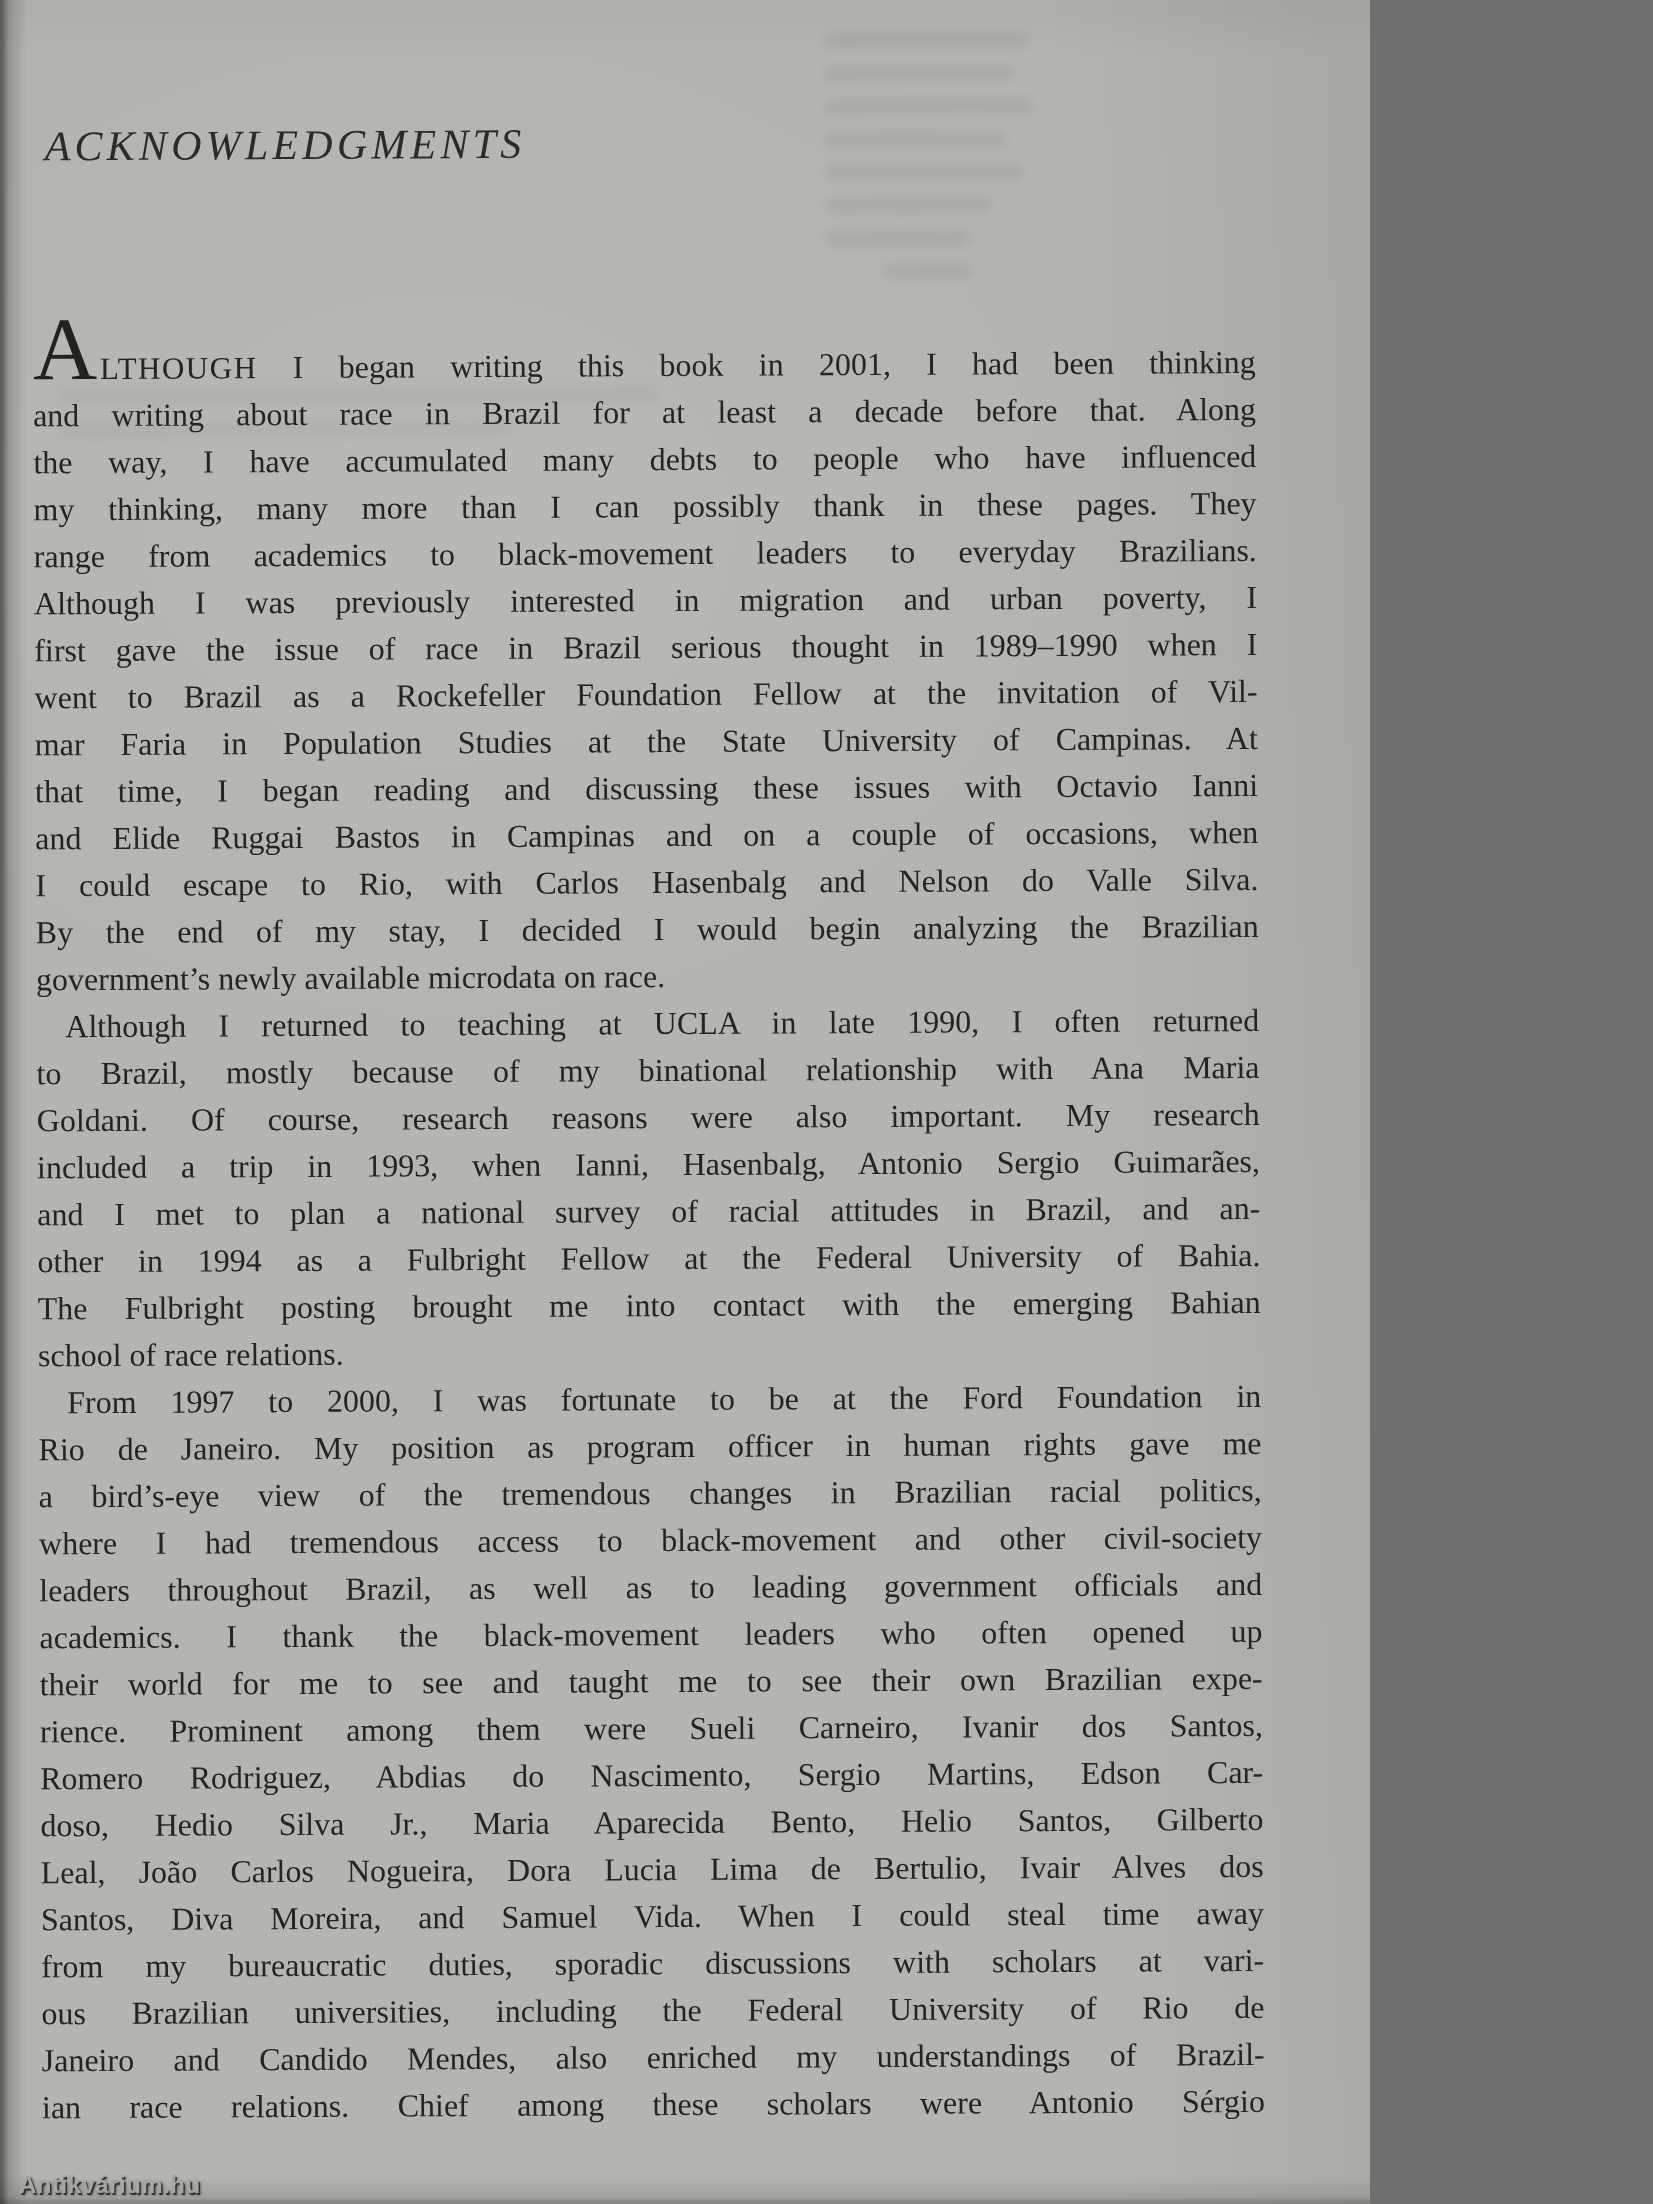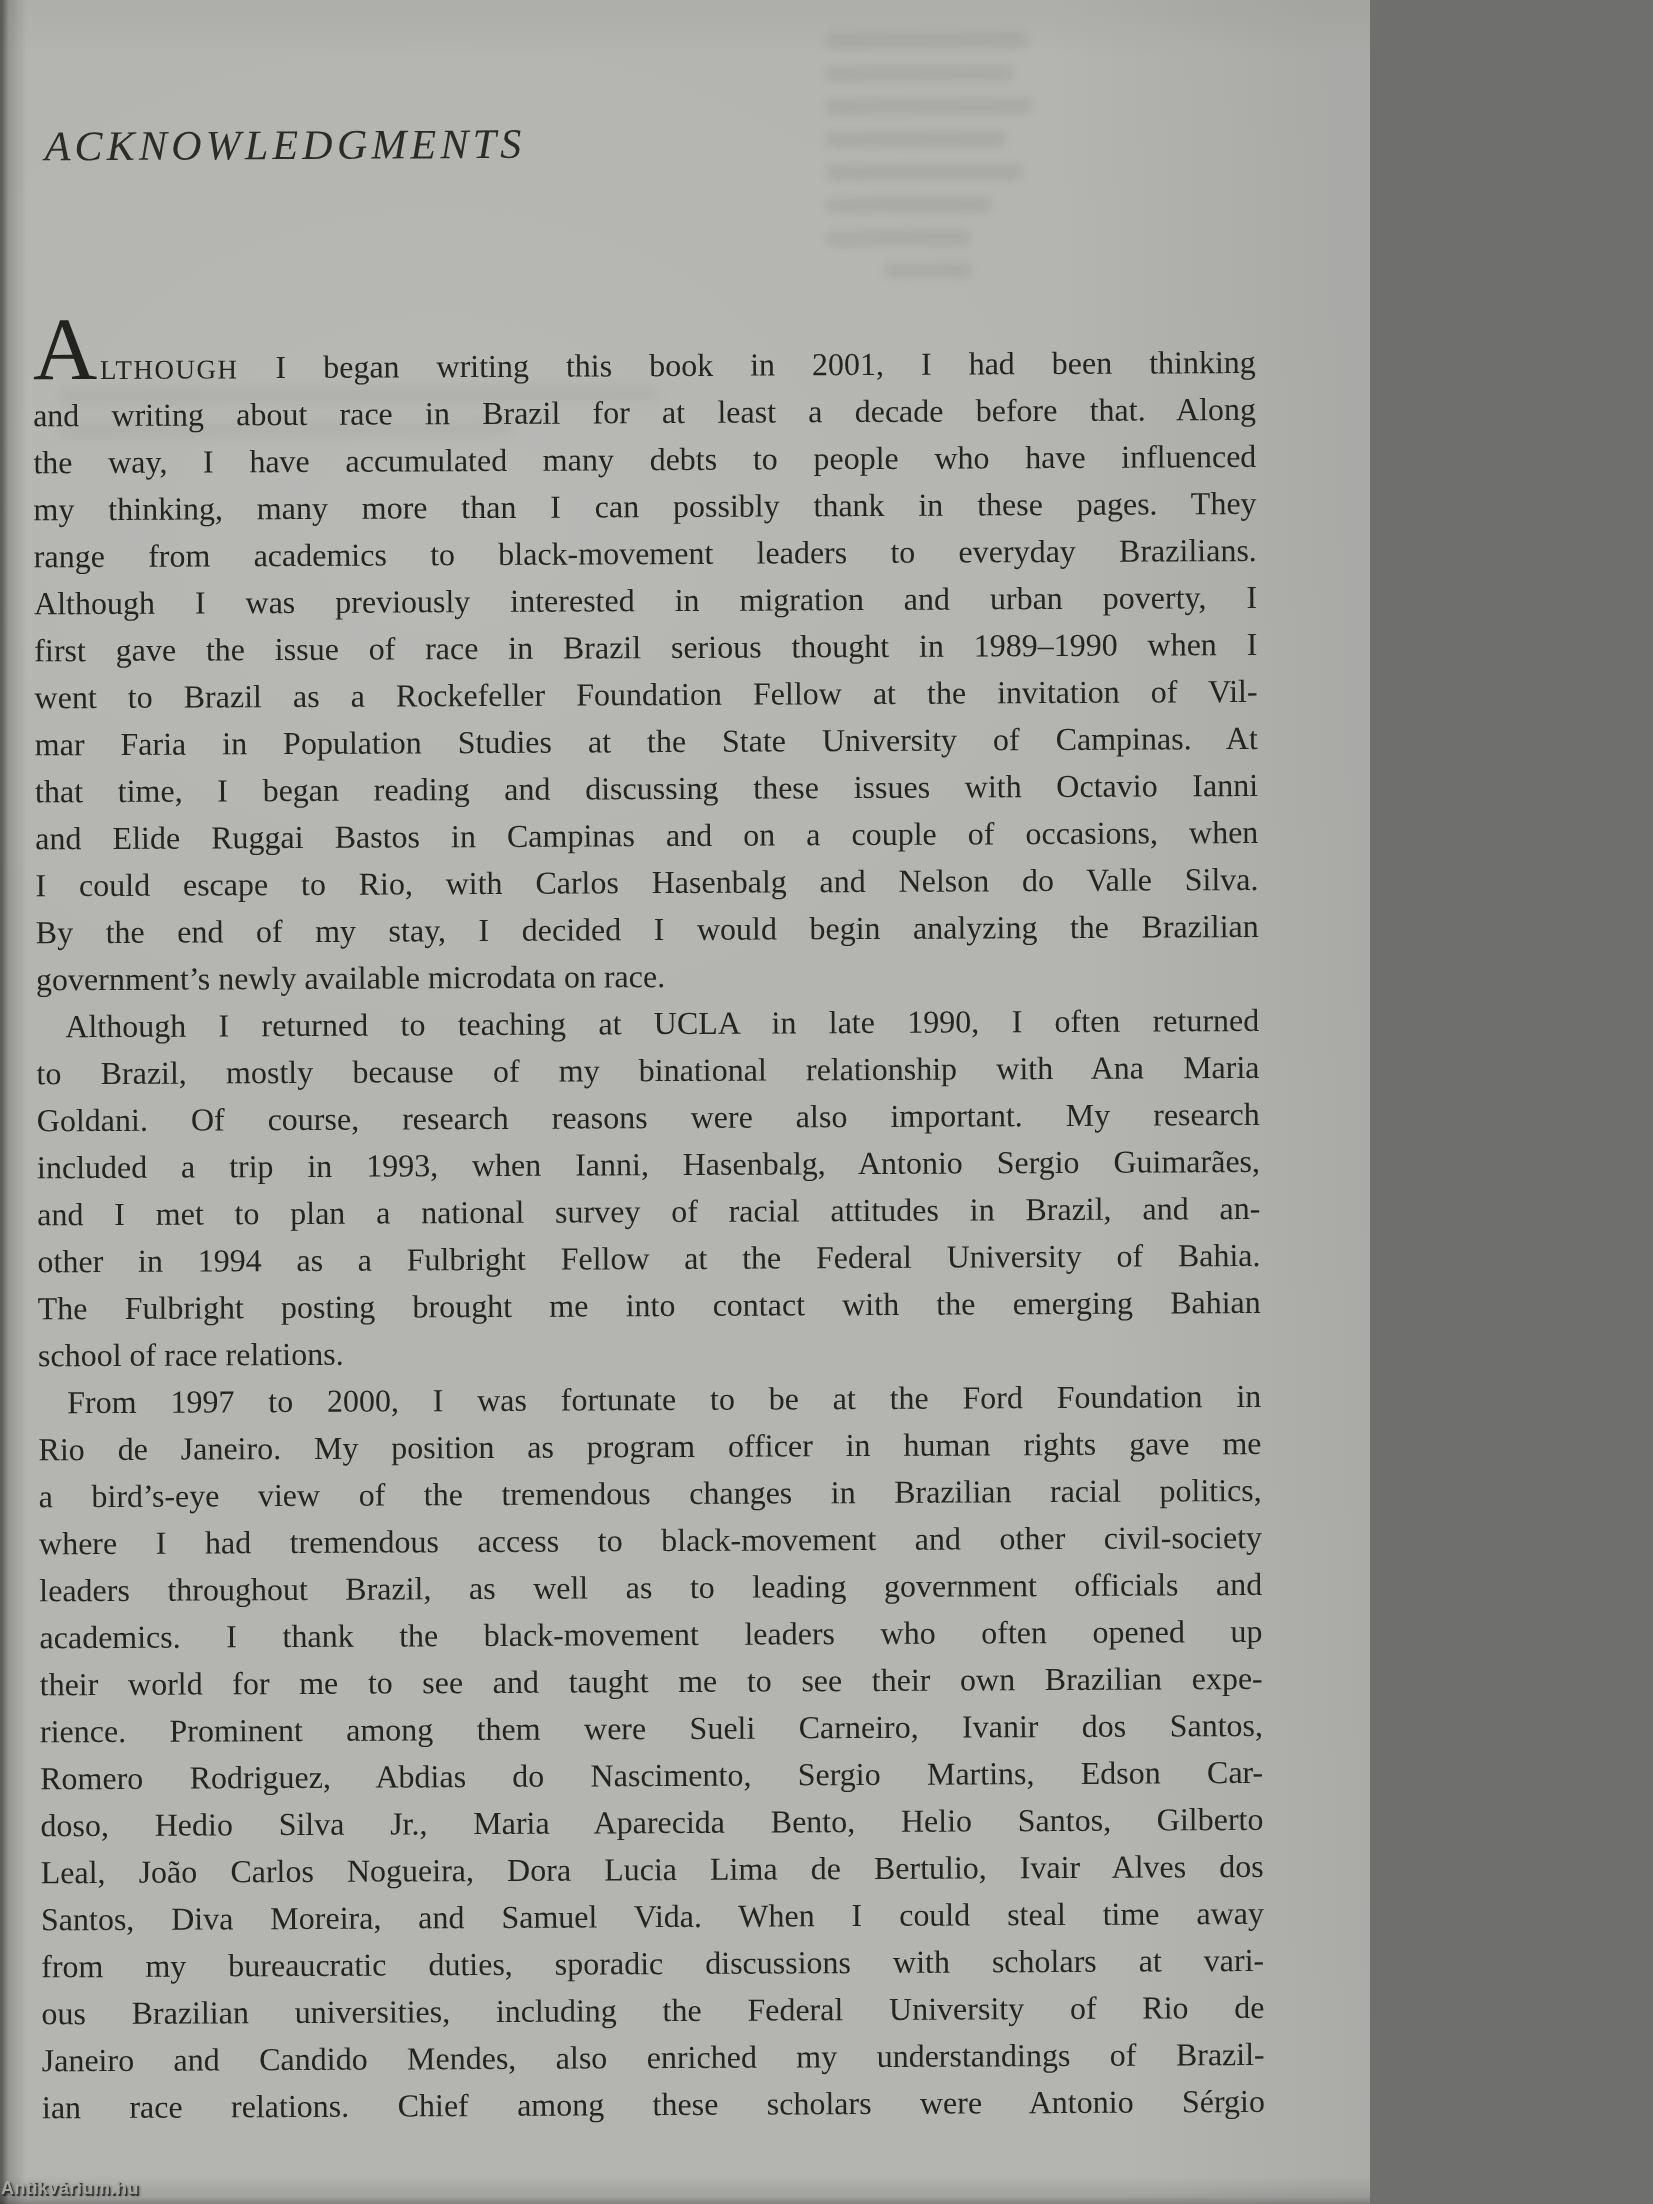--- a/index.html
+++ b/index.html
@@ -39,23 +39,23 @@
   .ghost-top i:nth-child(7){width:146px;} .ghost-top i:nth-child(8){width:89px;margin-left:58px;}
   .ghost-title{left:62px;top:386px;width:621px;}
   .ghost-title i{height:15.5px;margin-bottom:19.4px;filter:blur(5.8px);opacity:0.055;}
   .ghost-title i:nth-child(1){width:602px;} .ghost-title i:nth-child(2){width:456px;}
   
   .body-text{position:absolute;left:37px;top:343px;width:1223px;font-size:32px;color:#242421;}
   .line{height:47px;line-height:47px;text-align:justify;text-align-last:justify;white-space:nowrap;}
   .line.rag{text-align-last:left;}
   .line.pindent{text-indent:29px;}
   .dropcap{font-size:89px;line-height:0;letter-spacing:1.9px;margin-right:1px;color:#222220;}
-  .smallcaps{font-size:27px;letter-spacing:1.5px;}
-  .watermark{position:absolute;left:1px;bottom:5.8px;font-family:"Liberation Sans",sans-serif;
-    font-weight:700;font-size:18px;letter-spacing:0.5px;color:#a6a6a4;opacity:0.95;
+  .smallcaps{font-size:31px;letter-spacing:1.5px;}
+  .watermark{position:absolute;left:19px;bottom:5.8px;font-family:"Liberation Sans",sans-serif;
+    font-weight:700;font-size:24px;letter-spacing:0.5px;color:#a6a6a4;opacity:0.95;
     text-shadow:1.5px 1.5px 0 #2e2e2c, 1.9px 2.4px 2.9px rgba(0,0,0,0.55);}
   .bottom-shade{position:absolute;left:0;right:0;bottom:0;height:7.8px;background:linear-gradient(0deg,rgba(0,0,0,0.20),rgba(0,0,0,0));}
 </style>
 </head>
 <body>
 
 <div class="photo">
   <div class="edge-highlight"></div>
   <div class="page">
     <div class="page-content">

